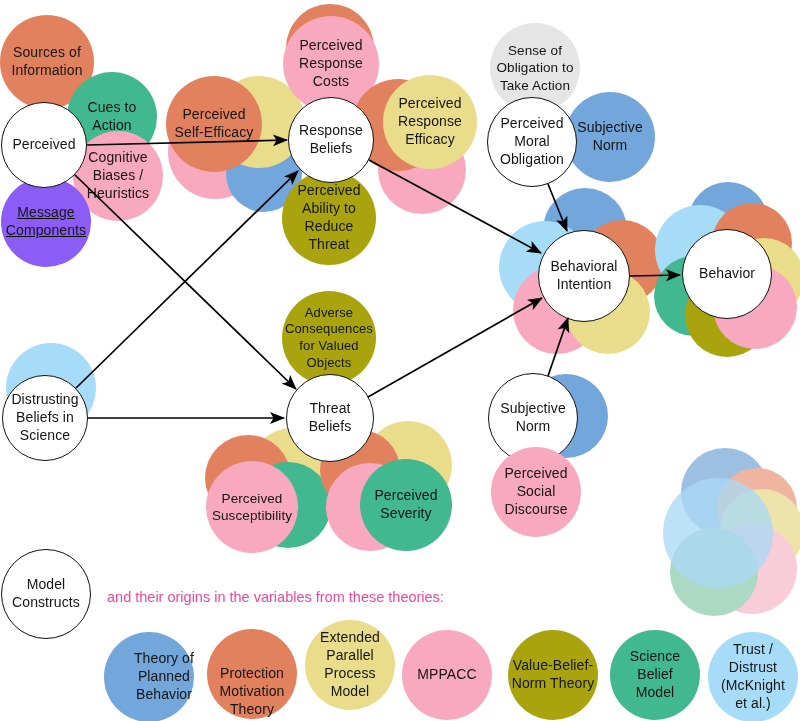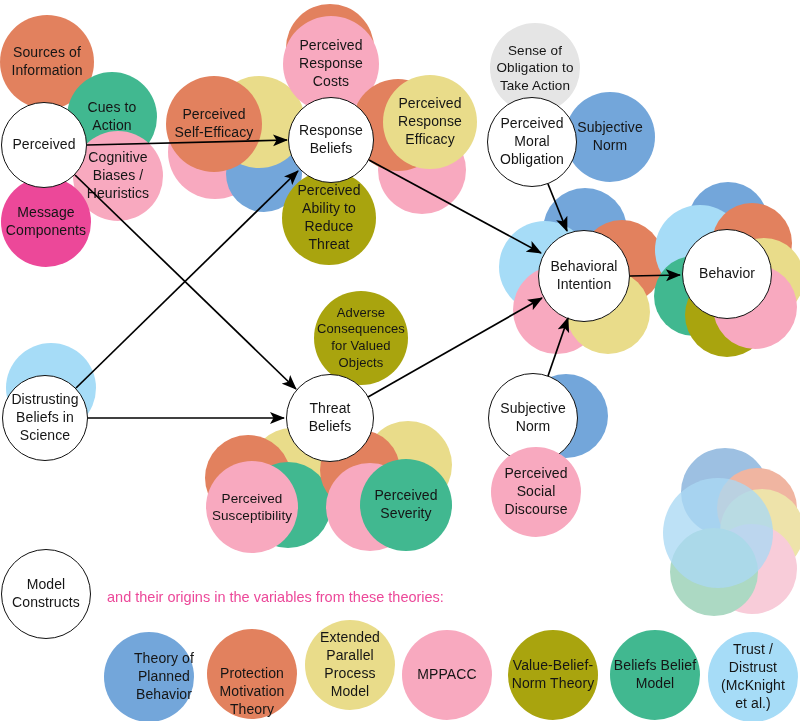--- a/index.html
+++ b/index.html
@@ -24,21 +24,21 @@
       </div>
       <div class="node" style="left: 67px; top: 72px; height: 90px; width: 90px; background: rgb(65, 184, 144);">
         <span class="lbl">Cues to
 Action</span>
       </div>
       <div class="node" style="left: 73px; top: 131px; height: 90px; width: 90px; background: rgb(248, 169, 191);">
         <span class="lbl">Cognitive
 Biases /
 Heuristics</span>
       </div>
-      <div class="node" style="left: 1px; top: 177px; height: 90px; width: 90px; background: #ec4899;">
+      <div class="node" style="left: 1px; top: 177px; height: 90px; width: 90px; background: #8b5cf6; text-decoration: underline;">
         <span class="lbl">Message
 Components</span>
       </div>
       <div class="node construct" style="left: 1px; top: 102px; height: 86px; width: 86px;">
         <span class="lbl">Perceived</span>
       </div>
       <div class="node" style="left: 168px; top: 105px; height: 94px; width: 94px; background: rgb(248, 169, 191);"></div>
       <div class="node" style="left: 226px; top: 136px; height: 76px; width: 76px; background: rgb(115, 166, 218);"></div>
       <div class="node" style="left: 213px; top: 76px; height: 92px; width: 92px; background: rgb(233, 220, 138);"></div>
       <div class="node" style="left: 166px; top: 76px; height: 96px; width: 96px; background: rgb(226, 129, 94);">
@@ -75,21 +75,21 @@
       </div>
       <div class="node" style="left: 565px; top: 92px; height: 90px; width: 90px; background: rgb(115, 166, 218);">
         <span class="lbl">Subjective
 Norm</span>
       </div>
       <div class="node construct" style="left: 487px; top: 97px; height: 90px; width: 90px;">
         <span class="lbl">Perceived
 Moral
 Obligation</span>
       </div>
-      <div class="node" style="left: 282px; top: 291px; height: 94px; width: 94px; background: rgb(169, 164, 14); margin-left: 32px;">
+      <div class="node" style="left: 282px; top: 291px; height: 94px; width: 94px; background: rgb(169, 164, 14);">
         <span class="lbl" style="font-size: 13px;">Adverse
 Consequences
 for Valued
 Objects</span>
       </div>
       <div class="node" style="left: 6px; top: 343px; height: 90px; width: 90px; background: rgb(166, 220, 247);"></div>
       <div class="node construct" style="left: 2px; top: 375px; height: 86px; width: 86px;">
         <span class="lbl">Distrusting
 Beliefs in
 Science</span>
@@ -168,21 +168,21 @@
 Model</span>
       </div>
       <div class="node" style="left: 402px; top: 630px; height: 90px; width: 90px; background: rgb(248, 169, 191);">
         <span class="lbl">MPPACC</span>
       </div>
       <div class="node" style="left: 508px; top: 630px; height: 90px; width: 90px; background: rgb(169, 164, 14);">
         <span class="lbl">Value-Belief-
 Norm Theory</span>
       </div>
       <div class="node" style="left: 610px; top: 630px; height: 90px; width: 90px; background: rgb(65, 184, 144);">
-        <span class="lbl">Beliefs Belief
+        <span class="lbl">Science Belief
 Model</span>
       </div>
       <div class="node" style="left: 708px; top: 632px; height: 90px; width: 90px; background: rgb(166, 220, 247);">
         <span class="lbl">Trust /
 Distrust
 (McKnight
 et al.)</span>
       </div>
     </div>
   <svg id="arrow-layer" width="800" height="721" viewBox="0 0 800 721" xmlns="http://www.w3.org/2000/svg">

